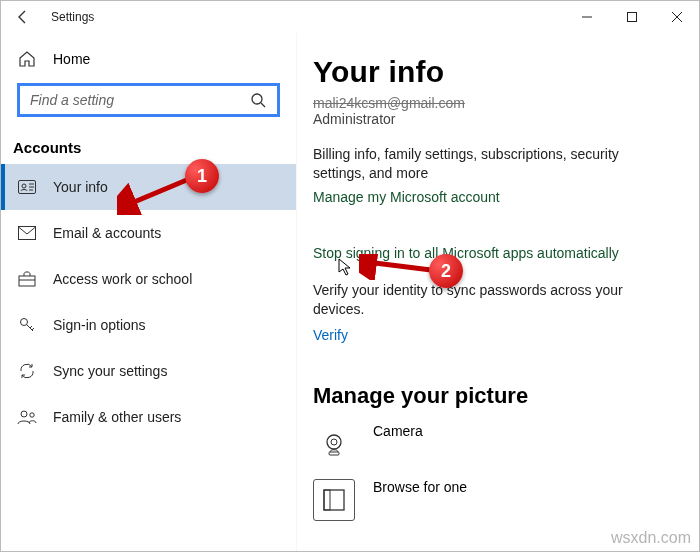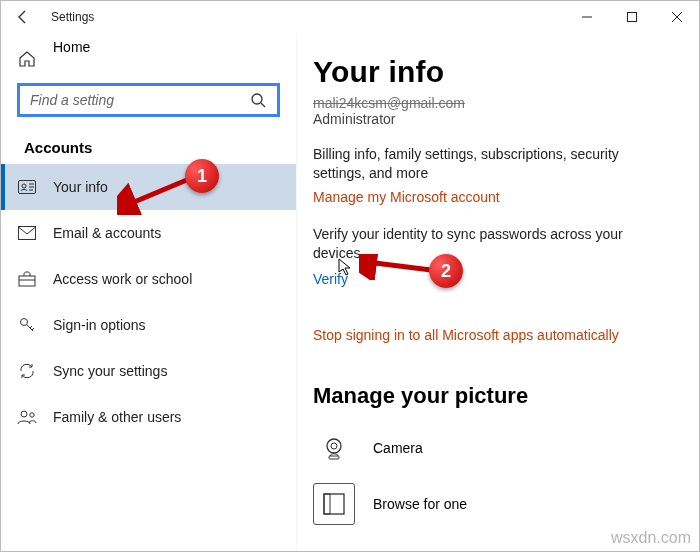--- a/index.html
+++ b/index.html
@@ -59,20 +59,21 @@
     padding: 6px 0 0 0;
     flex-shrink: 0;
   }
   .content {
     flex: 1;
     padding: 22px 30px 10px 16px;
     border-left: 1px solid rgba(0,0,0,0.04);
   }
   .home-row {
     display: flex;
+    align-items: center;
     height: 40px;
     padding: 0 16px;
     gap: 16px;
   }
   .home-row .icon-slot {
     width: 20px; display:flex; align-items:center; justify-content:center;
     color: #333;
   }
   .search-wrap { padding: 0 16px; margin-top: 4px; }
   .search {
@@ -89,21 +90,21 @@
     color: #555;
     font-style: normal;
     background: transparent;
   }
   .search input::placeholder { color: #666; font-style: italic; }
   .search .mag {
     width: 22px; display:flex; align-items:center; justify-content:center;
     color: #333;
   }
   .section-hdr {
-    padding: 22px 16px 8px 23px;
+    padding: 22px 16px 8px 12px;
     font-weight: 600;
     font-size: 15px;
   }
   .nav-item {
     display: flex;
     align-items: center;
     height: 46px;
     padding: 0 16px;
     gap: 16px;
     position: relative;
@@ -132,31 +133,30 @@
   .muted-strike {
     color: #737373;
     text-decoration: line-through;
     font-size: 14px;
   }
   .sub {
     color: #444;
     margin-bottom: 18px;
   }
   .para { color: #222; line-height: 1.35; margin-bottom: 6px; }
-  .link { color: #c2410c; cursor: pointer; }
+  .link { color: #14532d; cursor: pointer; }
   .link2 { color: #0067c0; cursor: pointer; margin-top: 2px; display:inline-block;}
   .block { margin-top: 20px; }
   .subheading {
     font-size: 22px;
     font-weight: 600;
     margin: 40px 0 14px 0;
   }
   .pic-row {
     display: flex;
-    align-items: center;
     gap: 18px;
     height: 50px;
     margin-top: 6px;
   }
   .pic-icon {
     width: 42px; height: 42px;
     border: 1px solid #555;
     border-radius: 3px;
     display:flex; align-items:center; justify-content:center;
     color:#333;
@@ -320,27 +320,27 @@
     </div>
 
     <div class="content">
       <div class="heading">Your info</div>
       <div class="muted-strike">mali24kcsm@gmail.com</div>
       <div class="sub">Administrator</div>
 
       <div class="para">Billing info, family settings, subscriptions, security settings, and more</div>
       <div><span class="link">Manage my Microsoft account</span></div>
 
+      <div class="block" style="margin-top:40px;">
+        <span class="link">Stop signing in to all Microsoft apps automatically</span>
+      </div>
+
       <div class="block">
         <div class="para">Verify your identity to sync passwords across your devices.</div>
         <div><span class="link2">Verify</span></div>
-      </div>
-
-      <div class="block" style="margin-top:40px;">
-        <span class="link">Stop signing in to all Microsoft apps automatically</span>
       </div>
 
       <div class="subheading">Manage your picture</div>
 
       <div class="pic-row">
         <div class="pic-icon noborder">
           <svg width="28" height="28" viewBox="0 0 28 28">
               <circle cx="14" cy="12" r="7" fill="none" stroke="#333" stroke-width="1.3"></circle>
               <circle cx="14" cy="12" r="3" fill="none" stroke="#333"></circle>
               <path d="M10 22 C10 19 18 19 18 22" stroke="#333" fill="none"></path>

